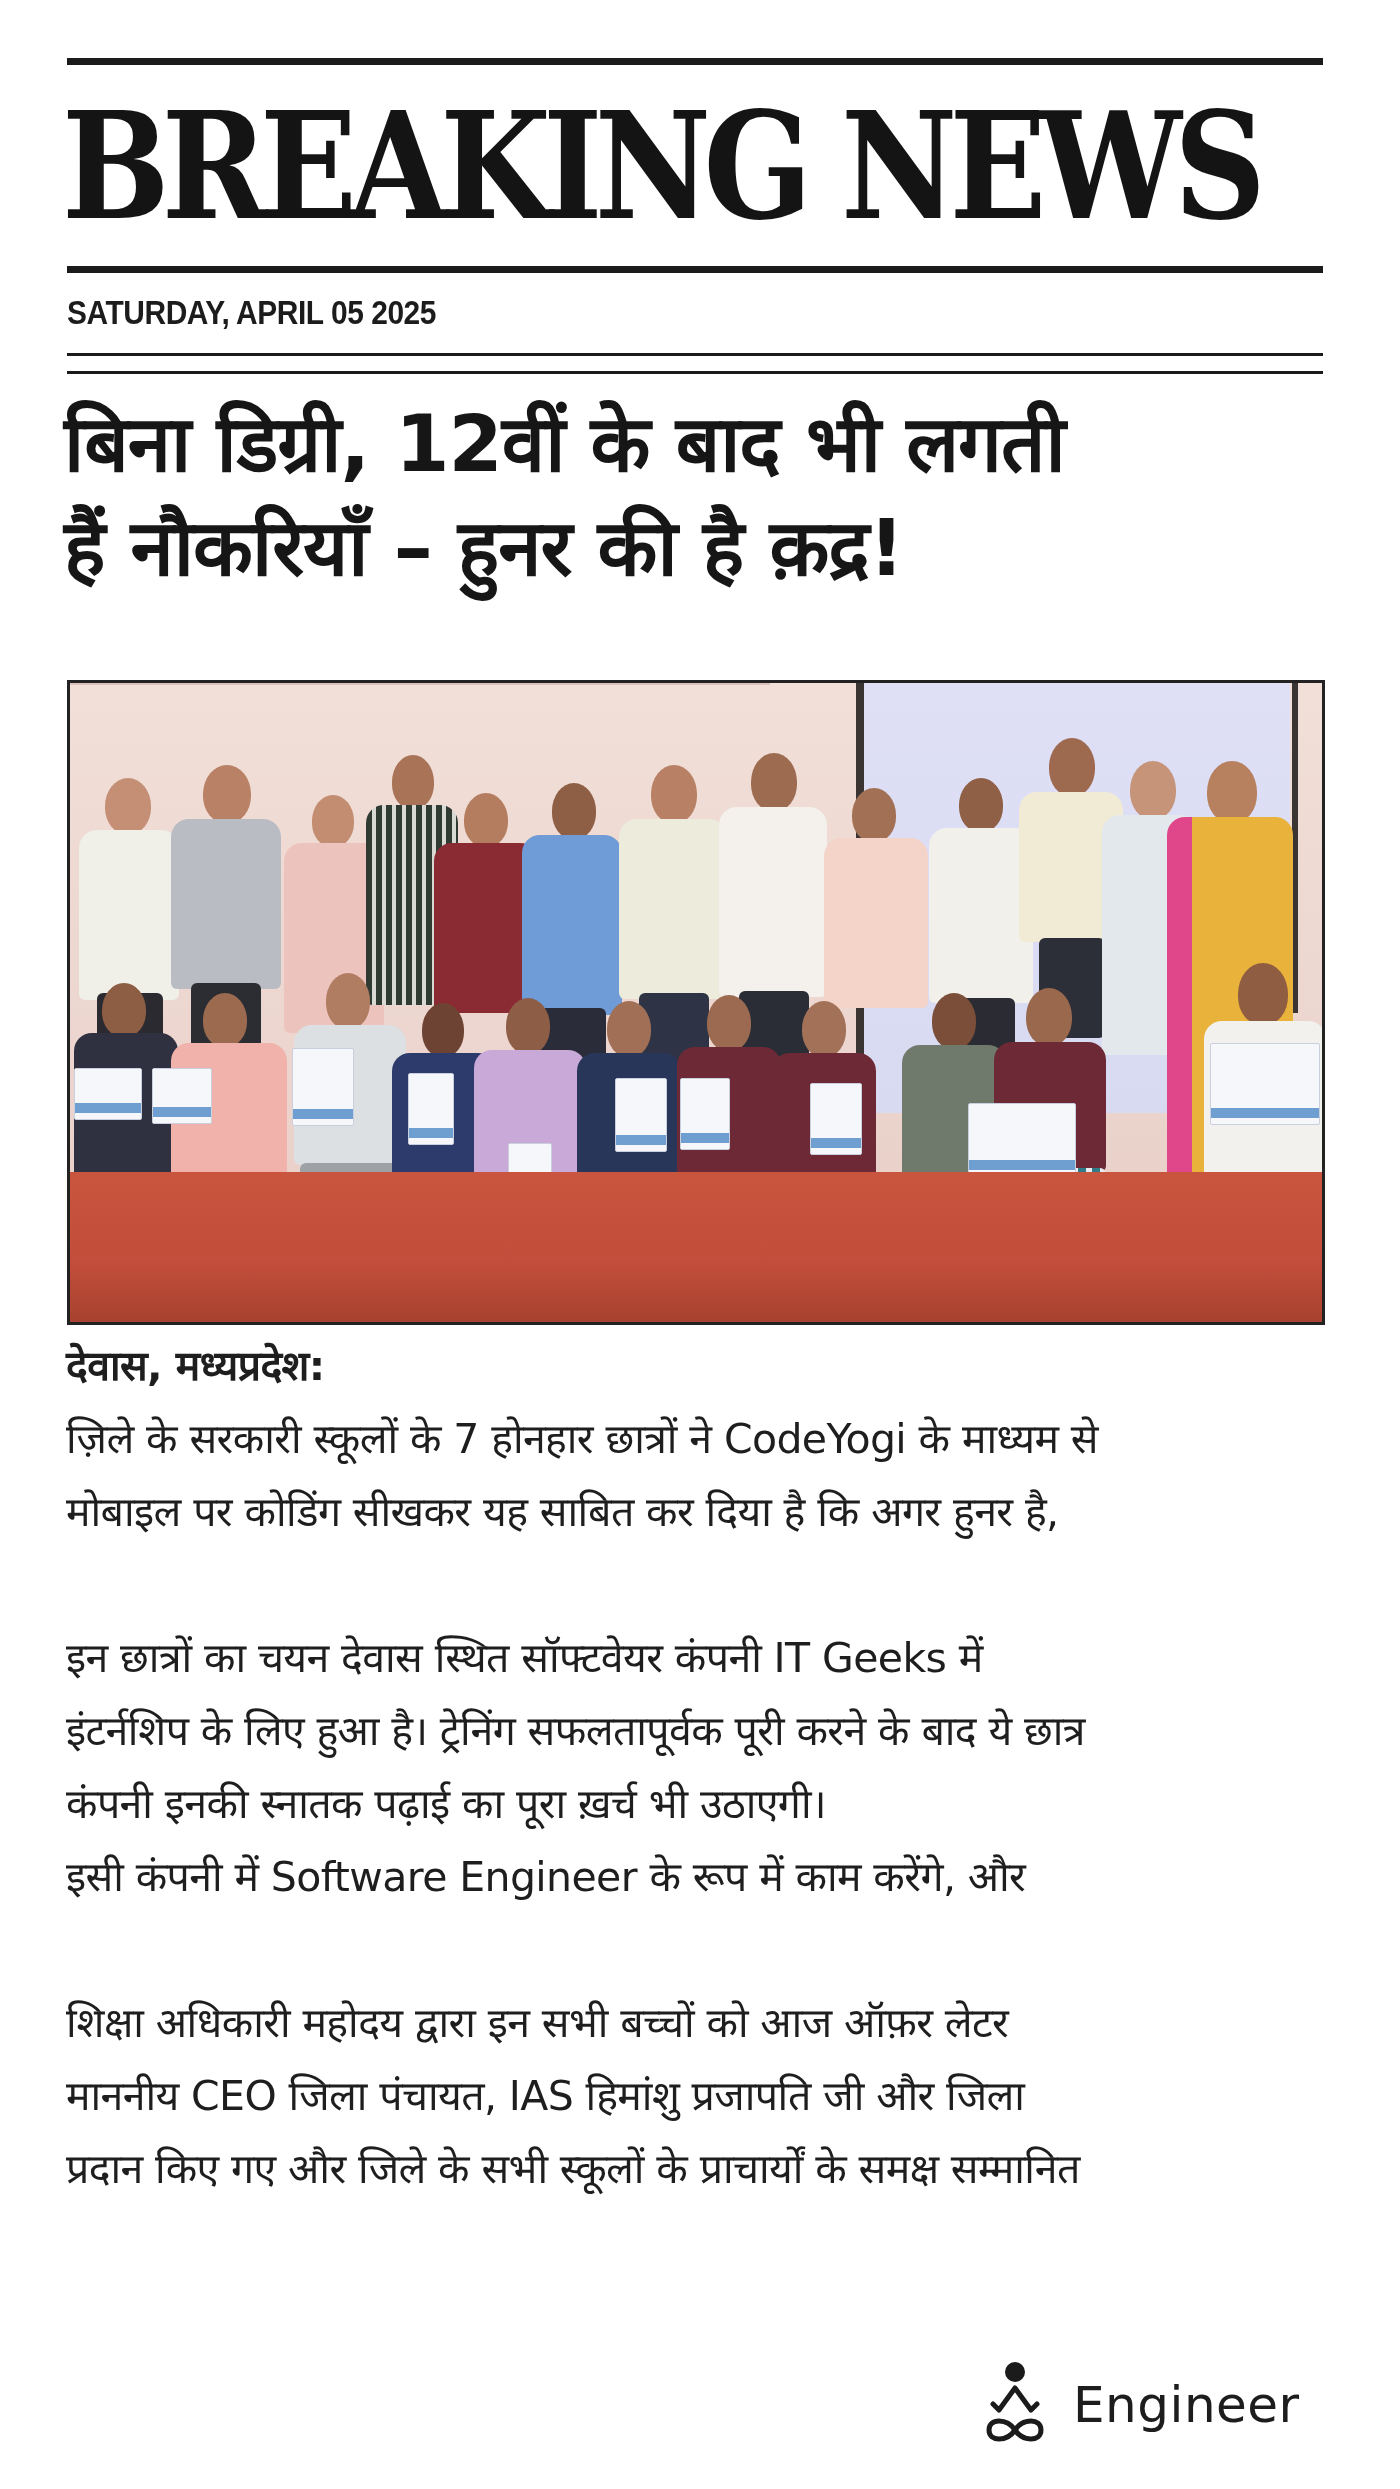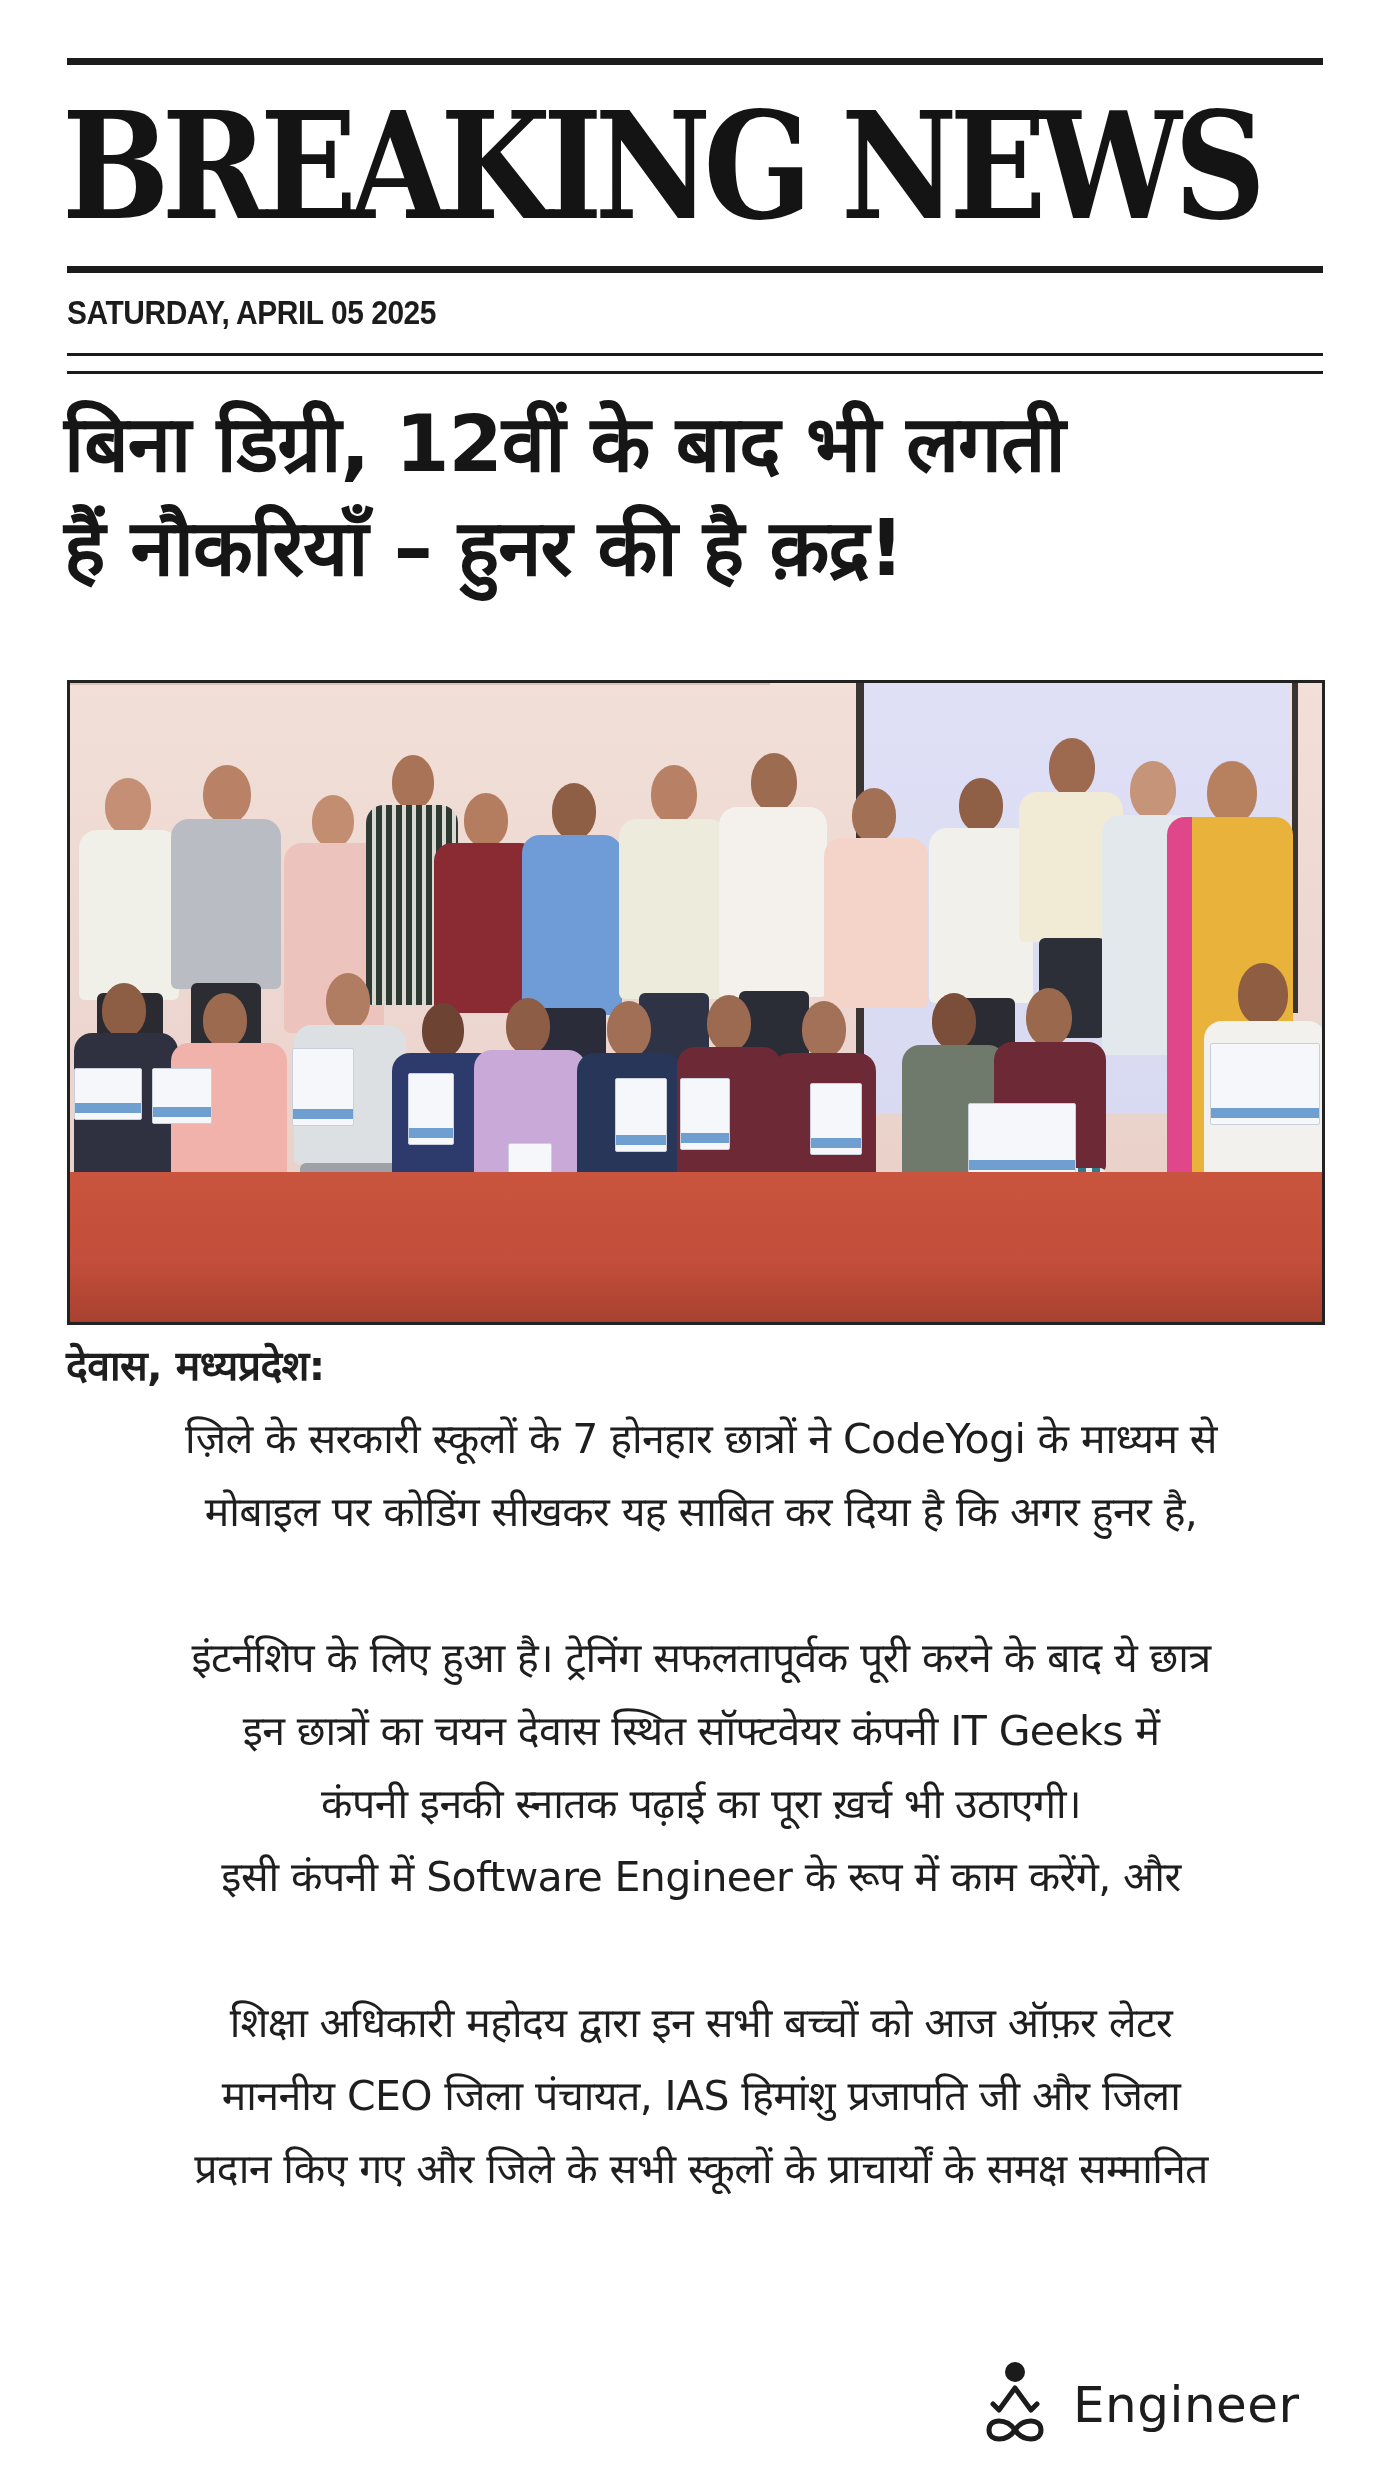--- a/index.html
+++ b/index.html
@@ -56,21 +56,21 @@
     .cert { position: absolute; background: #f6f7fb; border: 1px solid #c9cfdc; border-radius: 2px; }
     .cert::after { content: ""; position: absolute; left: 0; right: 0; bottom: 6px; height: 10px; background: #4d87c7; opacity: 0.8; }
 
     .body-text {
       position: absolute; left: 66px; top: 1330px; width: 1270px;
       font-family: "DejaVu Sans", sans-serif; font-size: 41px; line-height: 73px; color: #1e1e1e;
       letter-spacing: -0.6px;
     }
     .body-text .place { font-weight: bold; }
     .body-text .para { margin-bottom: 73px; }
-    .body-text .para div { white-space: nowrap; text-align: center; }
+    .body-text .para div { white-space: nowrap; }
 
     .brand { position: absolute; left: 985px; top: 2360px; height: 90px; display: flex; align-items: center; }
     .brand svg { width: 64px; height: 86px; }
     .brand .brand-name {
       margin-left: 24px; font-family: "DejaVu Sans", sans-serif; font-size: 50px;
       color: #1d1d1d; letter-spacing: 0.5px; font-weight: normal;
     }
   </style>
 </head>
 <body>
@@ -221,22 +221,22 @@
   <div class="floor"></div>
 </div>
 
 <div class="body-text">
   <div class="place">देवास, मध्यप्रदेश:</div>
   <div class="para">
     <div>ज़िले के सरकारी स्कूलों के 7 होनहार छात्रों ने CodeYogi के माध्यम से</div>
     <div>मोबाइल पर कोडिंग सीखकर यह साबित कर दिया है कि अगर हुनर है,</div>
   </div>
   <div class="para">
+    <div>इन छात्रों का चयन देवास स्थित सॉफ्टवेयर कंपनी IT Geeks में</div>
     <div>इंटर्नशिप के लिए हुआ है। ट्रेनिंग सफलतापूर्वक पूरी करने के बाद ये छात्र</div>
-    <div>इन छात्रों का चयन देवास स्थित सॉफ्टवेयर कंपनी IT Geeks में</div>
     <div>कंपनी इनकी स्नातक पढ़ाई का पूरा ख़र्च भी उठाएगी।</div>
     <div>इसी कंपनी में Software Engineer के रूप में काम करेंगे, और</div>
   </div>
   <div class="para">
     <div>शिक्षा अधिकारी महोदय द्वारा इन सभी बच्चों को आज ऑफ़र लेटर</div>
     <div>माननीय CEO जिला पंचायत, IAS हिमांशु प्रजापति जी और जिला</div>
     <div>प्रदान किए गए और जिले के सभी स्कूलों के प्राचार्यों के समक्ष सम्मानित</div>
   </div>
 </div>
 

